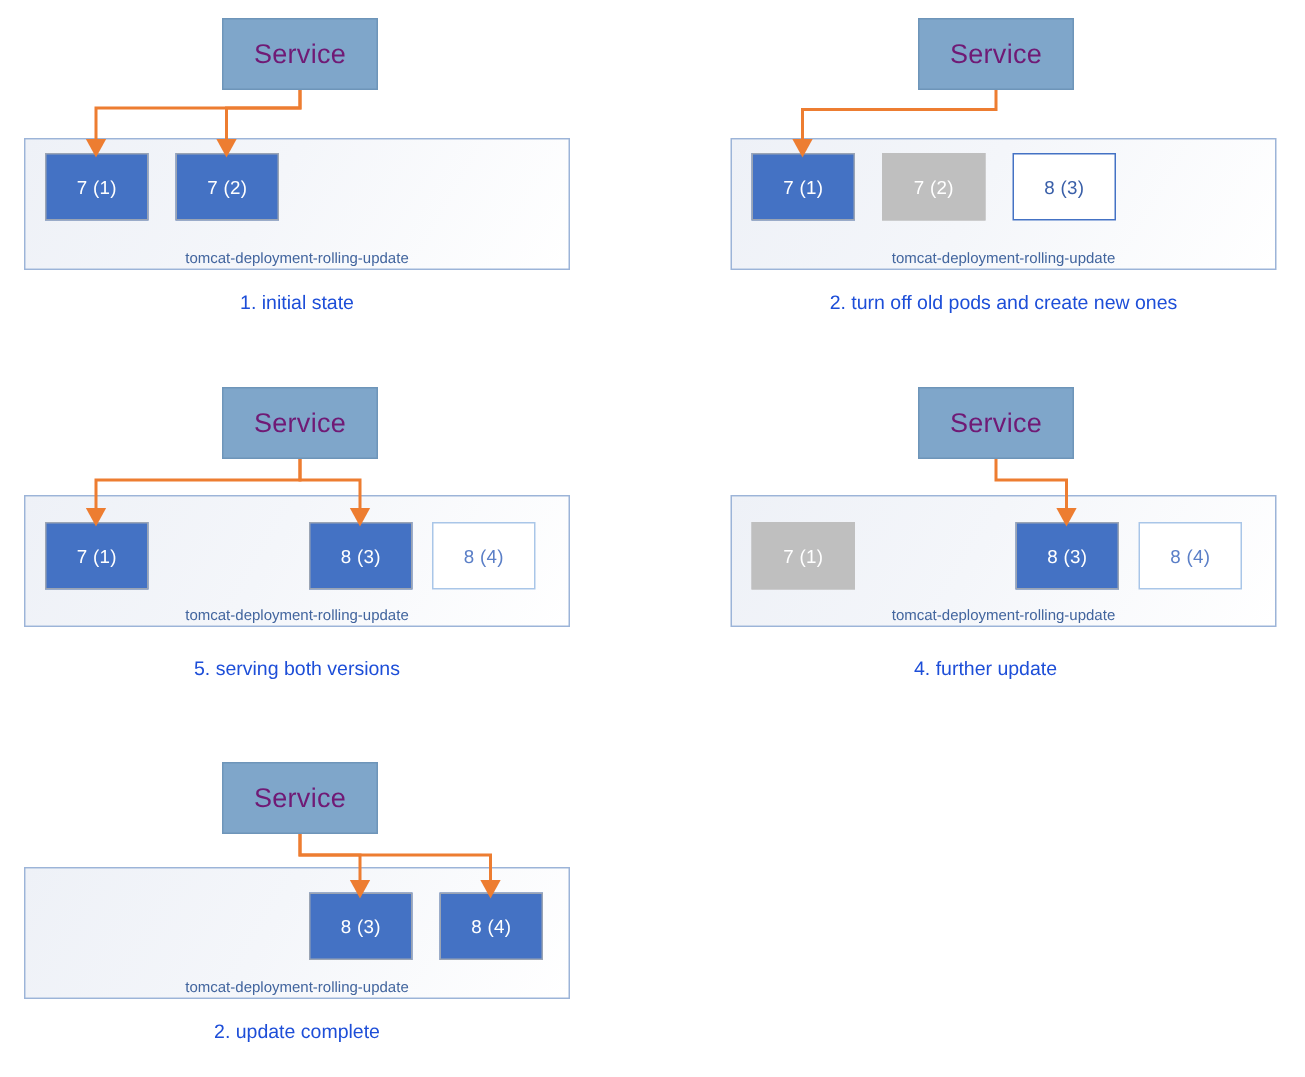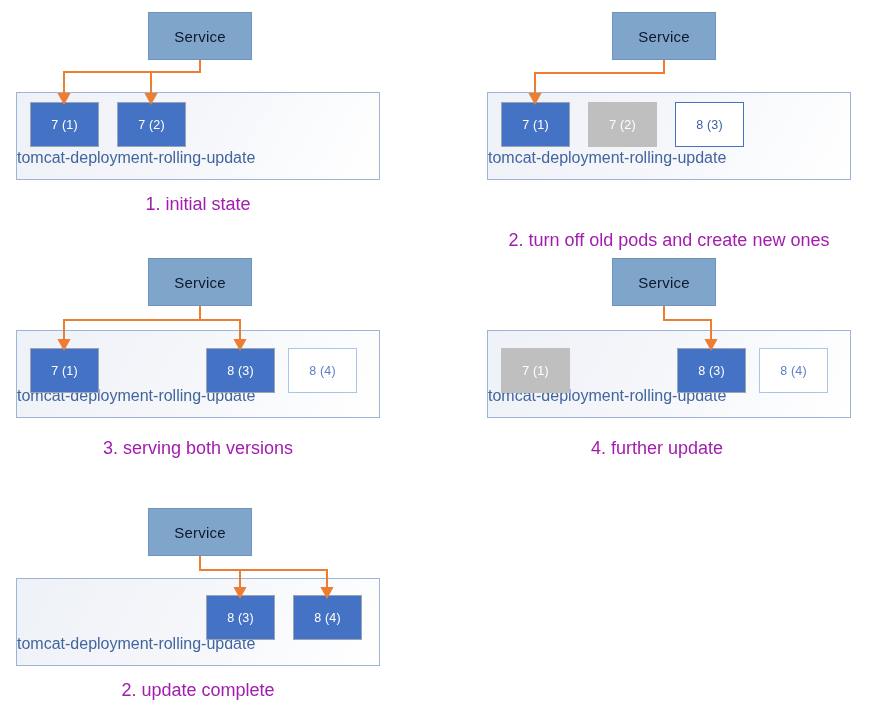--- a/index.html
+++ b/index.html
@@ -21,39 +21,40 @@
 
   
   .service-box {
     position: absolute;
     background: #7FA6CA;
     border: 1px solid #6E95B9;
     box-sizing: border-box;
     display: flex;
     align-items: center;
     justify-content: center;
-    color: #0f172a;
-    font-size: 15px;
+    color: #701a75;
+    font-size: 18px;
     letter-spacing: .2px;
   }
 
   
   .deployment {
     position: absolute;
     box-sizing: border-box;
     border: 1px solid #9CB4D8;
     background: linear-gradient(120deg, #eef1f7 0%, #f4f6fa 45%, #ffffff 100%);
   }
   .deployment-label {
     position: absolute;
     left: 0;
     right: 0;
-    bottom: 12px;
+    bottom: 1px;
+    text-align: center;
     color: #42659E;
-    font-size: 16px;
+    font-size: 10px;
     white-space: nowrap;
   }
 
   
   .pod {
     position: absolute;
     box-sizing: border-box;
     display: flex;
     align-items: center;
     justify-content: center;
@@ -78,22 +79,22 @@
   .pod.pending-light {
     background: #ffffff;
     border: 1px solid #A9C6E8;
     color: #5B7FC7;
   }
 
   
   .caption {
     position: absolute;
     text-align: center;
-    color: #a21caf;
-    font-size: 18px;
+    color: #1d4ed8;
+    font-size: 13px;
     white-space: nowrap;
   }
 
   
   .connectors {
     position: absolute;
     left: 0;
     top: 0;
     width: 870px;
     height: 718px;
@@ -134,21 +135,21 @@
   <div class="pod active" style="left:501px; top:102px; width:69px; height:45px;">
     <span>7 (1)</span>
   </div>
   <div class="pod terminating" style="left:588px; top:102px; width:69px; height:45px;">
     <span>7 (2)</span>
   </div>
   <div class="pod pending" style="left:675px; top:102px; width:69px; height:45px;">
     <span>8 (3)</span>
   </div>
 
-  <div class="caption" style="left:487px; top:194px; width:364px;margin-top:36px;">2. turn off old pods and create new ones</div>
+  <div class="caption" style="left:487px; top:194px; width:364px;">2. turn off old pods and create new ones</div>
 </div>
 
 <div class="panel">
   <div class="service-box" style="left:148px; top:258px; width:104px; height:48px;">
     <span>Service</span>
   </div>
 
   <div class="deployment" style="left:16px; top:330px; width:364px; height:88px;">
     <div class="deployment-label">tomcat-deployment-rolling-update</div>
   </div>
@@ -156,21 +157,21 @@
   <div class="pod active" style="left:30px; top:348px; width:69px; height:45px;">
     <span>7 (1)</span>
   </div>
   <div class="pod active" style="left:206px; top:348px; width:69px; height:45px;">
     <span>8 (3)</span>
   </div>
   <div class="pod pending-light" style="left:288px; top:348px; width:69px; height:45px;">
     <span>8 (4)</span>
   </div>
 
-  <div class="caption" style="left:16px; top:438px; width:364px;">3. serving both versions</div>
+  <div class="caption" style="left:16px; top:438px; width:364px;">5. serving both versions</div>
 </div>
 
 <div class="panel">
   <div class="service-box" style="left:612px; top:258px; width:104px; height:48px;">
     <span>Service</span>
   </div>
 
   <div class="deployment" style="left:487px; top:330px; width:364px; height:88px;">
     <div class="deployment-label">tomcat-deployment-rolling-update</div>
   </div>

